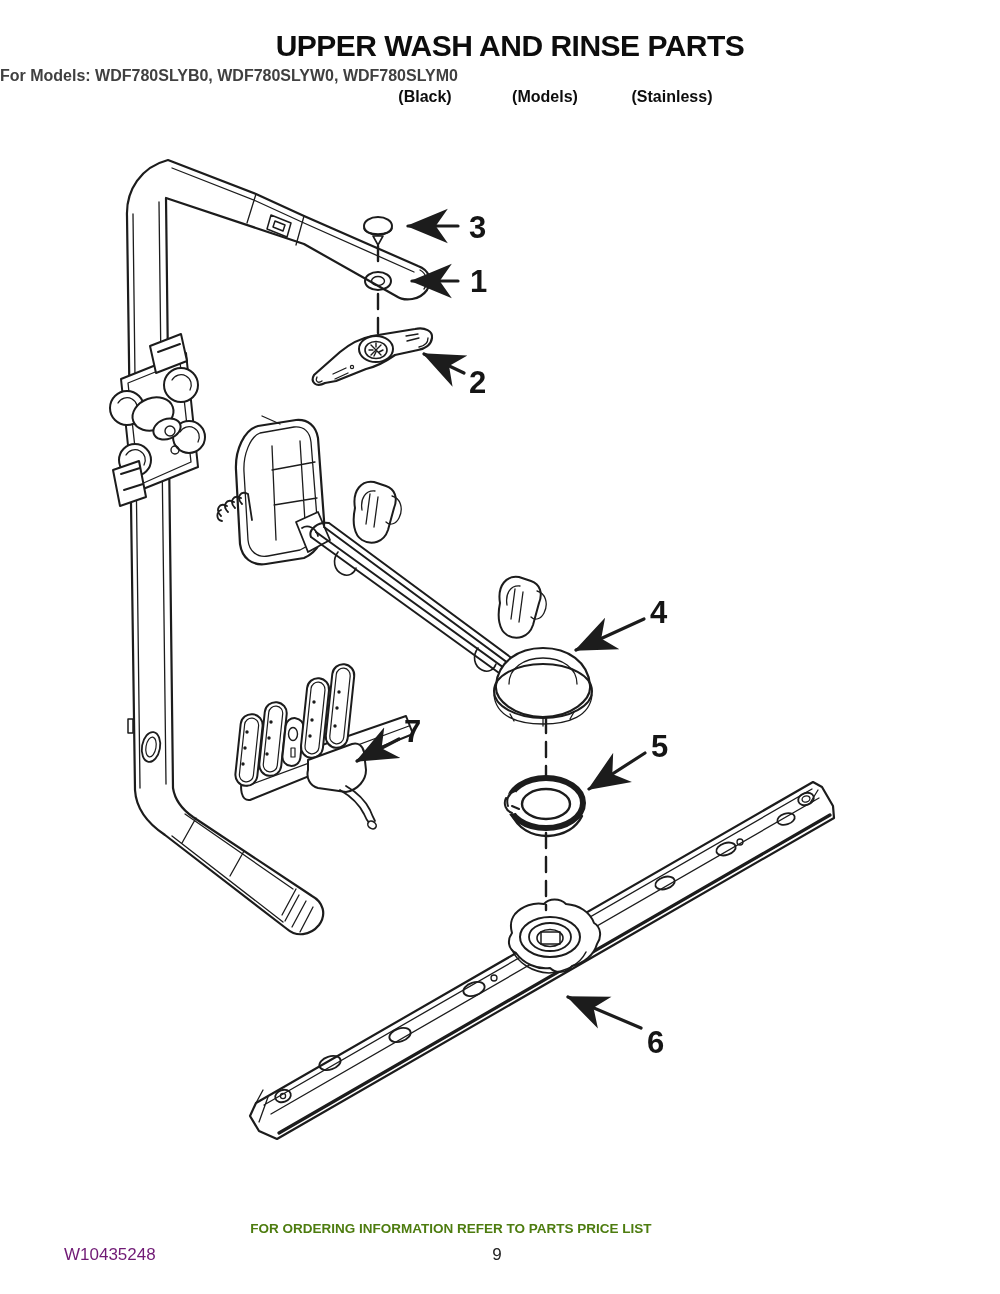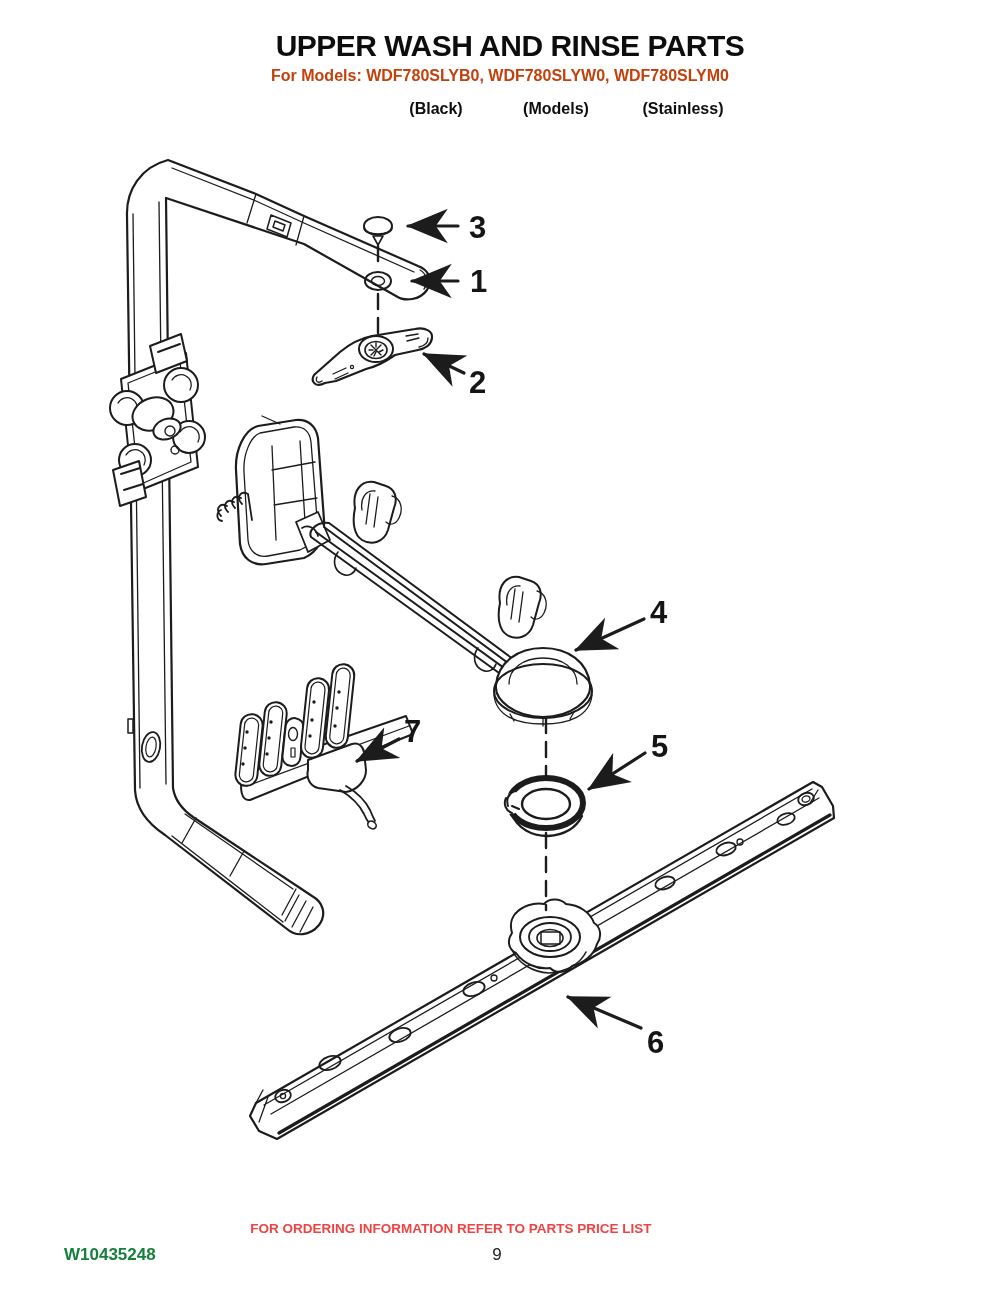--- a/index.html
+++ b/index.html
@@ -1,27 +1,27 @@
 <!DOCTYPE html>
 <html><head>
 <meta charset="utf-8">
 <style>
   html,body{margin:0;padding:0;background:#fff;}
   .page{position:relative;width:1000px;height:1294px;background:#fff;overflow:hidden;
         font-family:"Liberation Sans",sans-serif;color:#111;}
   .hdr-title{position:absolute;top:31px;left:10px;width:1000px;text-align:center;
              font-size:30px;font-weight:700;letter-spacing:-0.5px;line-height:1;color:#0d0d0d;}
-  .hdr-models{position:absolute;top:68px;left:0;width:1000px;text-align:center;
-              font-size:16px;font-weight:700;line-height:1;color:#c2410c;}
-  .finish{position:absolute;top:101px;transform:translateX(-50%);
-          font-size:16px;font-weight:700;line-height:1;color:#0d0d0d;margin-left:11px;}
+  .hdr-models{position:absolute;top:68px;left:0;width:1000px;text-align:left;
+              font-size:16px;font-weight:700;line-height:1;color:#404040;}
+  .finish{position:absolute;top:89px;transform:translateX(-50%);
+          font-size:16px;font-weight:700;line-height:1;color:#0d0d0d;}
   .f-black{left:425px}.f-white{left:545px}.f-stainless{left:672px}
   .ftr-note{position:absolute;top:1222px;left:0;width:902px;text-align:center;
-            font-size:13.5px;font-weight:700;line-height:1;color:#ef4444;}
-  .ftr-doc{position:absolute;top:1246px;left:64px;font-size:17px;line-height:1;color:#15803d;font-weight:bold;}
+            font-size:13.5px;font-weight:700;line-height:1;color:#4d7c0f;}
+  .ftr-doc{position:absolute;top:1246px;left:64px;font-size:17px;line-height:1;color:#701a75;}
   .ftr-page{position:absolute;top:1246px;left:0;width:994px;text-align:center;
             font-size:17px;line-height:1;color:#222;}
   svg.diagram{position:absolute;top:0;left:0;}
   svg.diagram *{vector-effect:none;}
   .ink{stroke:#1c1c1c;fill:none;stroke-linecap:round;stroke-linejoin:round;}
   .fillw{fill:#ffffff;}
   .callout-num{font-family:"Liberation Sans",sans-serif;font-size:31px;font-weight:700;fill:#151515;}
 </style>
 </head>
 <body>

